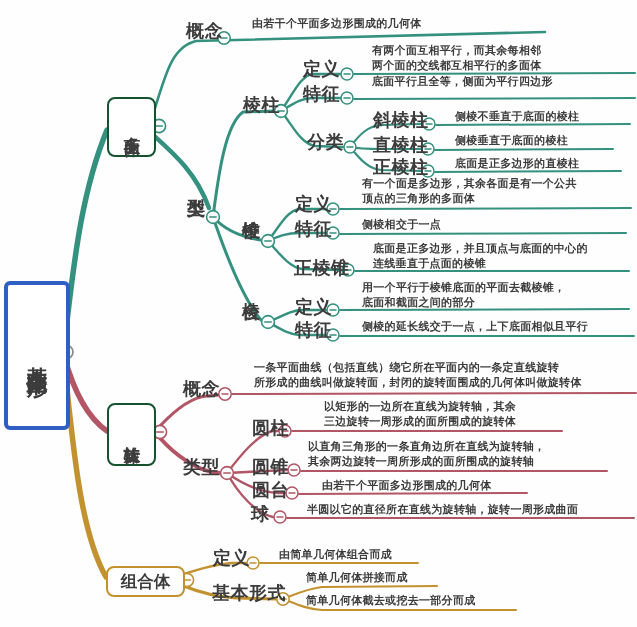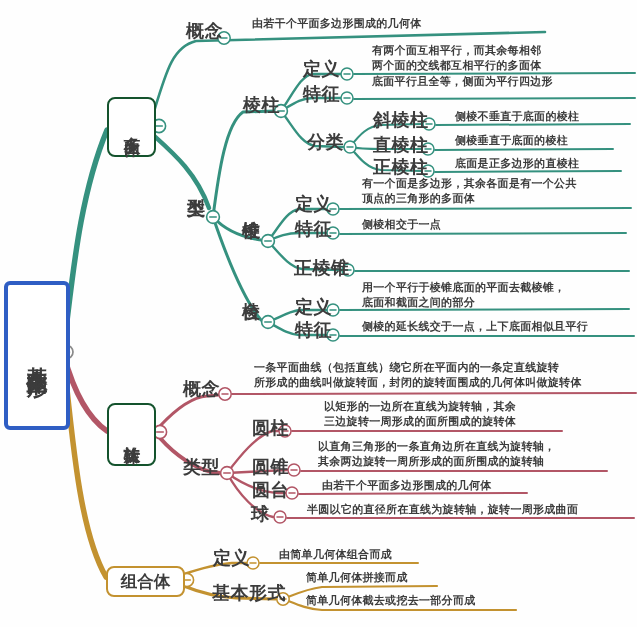--- a/index.html
+++ b/index.html
@@ -175,38 +175,40 @@
   <div class="node lbl" style="left:373px;top:155px;">正棱柱</div>
   <div class="node desc" style="left:455px;top:156px;">底面是正多边形的直棱柱</div>
 
   <div class="node lbl vtext" style="left:239px;top:206px;height:34px;">棱锥</div>
   <div class="node lbl" style="left:295px;top:192px;">定义</div>
   <div class="node desc" style="left:362px;top:176px;">有一个面是多边形，其余各面是有一个公共
 顶点的三角形的多面体</div>
   <div class="node lbl" style="left:295px;top:217px;">特征</div>
   <div class="node desc" style="left:362px;top:217px;">侧棱相交于一点</div>
   <div class="node lbl" style="left:294px;top:256px;">正棱锥</div>
+  <div class="node desc" style="left:373px;top:241px;">底面是正多边形，并且顶点与底面的中心的
+连线垂直于点面的棱锥</div>
 
   <div class="node lbl vtext" style="left:239px;top:287px;height:34px;">棱台</div>
   <div class="node lbl" style="left:295px;top:295px;">定义</div>
   <div class="node desc" style="left:362px;top:280px;">用一个平行于棱锥底面的平面去截棱锥，
 底面和截面之间的部分</div>
   <div class="node lbl" style="left:295px;top:318px;">特征</div>
   <div class="node desc" style="left:362px;top:319px;">侧棱的延长线交于一点，上下底面相似且平行</div>
 
   <div class="box vtext" style="left:107px;top:403px;width:45px;height:59px;font-size:16.5px;">旋转体</div>
   <div class="node lbl" style="left:183px;top:377px;">概念</div>
   <div class="node desc" style="left:254px;top:360px;">一条平面曲线（包括直线）绕它所在平面内的一条定直线旋转
 所形成的曲线叫做旋转面，封闭的旋转面围成的几何体叫做旋转体</div>
   <div class="node lbl" style="left:183px;top:455px;">类型</div>
   <div class="node lbl" style="left:252px;top:416px;">圆柱</div>
   <div class="node desc" style="left:324px;top:399px;">以矩形的一边所在直线为旋转轴，其余
 三边旋转一周形成的面所围成的旋转体</div>
   <div class="node lbl" style="left:252px;top:455px;">圆锥</div>
-  <div class="node desc" style="left:318px;top:439px;">以直角三角形的一条直角边所在直线为旋转轴，
+  <div class="node desc" style="left:308px;top:439px;">以直角三角形的一条直角边所在直线为旋转轴，
 其余两边旋转一周所形成的面所围成的旋转轴</div>
   <div class="node lbl" style="left:252px;top:478px;">圆台</div>
   <div class="node desc" style="left:322px;top:478px;">由若干个平面多边形围成的几何体</div>
   <div class="node lbl" style="left:251px;top:502px;">球</div>
   <div class="node desc" style="left:307px;top:502px;">半圆以它的直径所在直线为旋转轴，旋转一周形成曲面</div>
 
   <div class="box b-label" style="left:106px;top:566px;width:75px;height:27px;border-color:#c39230;">组合体</div>
   <div class="node lbl" style="left:213px;top:546px;">定义</div>
   <div class="node desc" style="left:279px;top:547px;">由简单几何体组合而成</div>
   <div class="node lbl" style="left:212px;top:581px;">基本形式</div>

